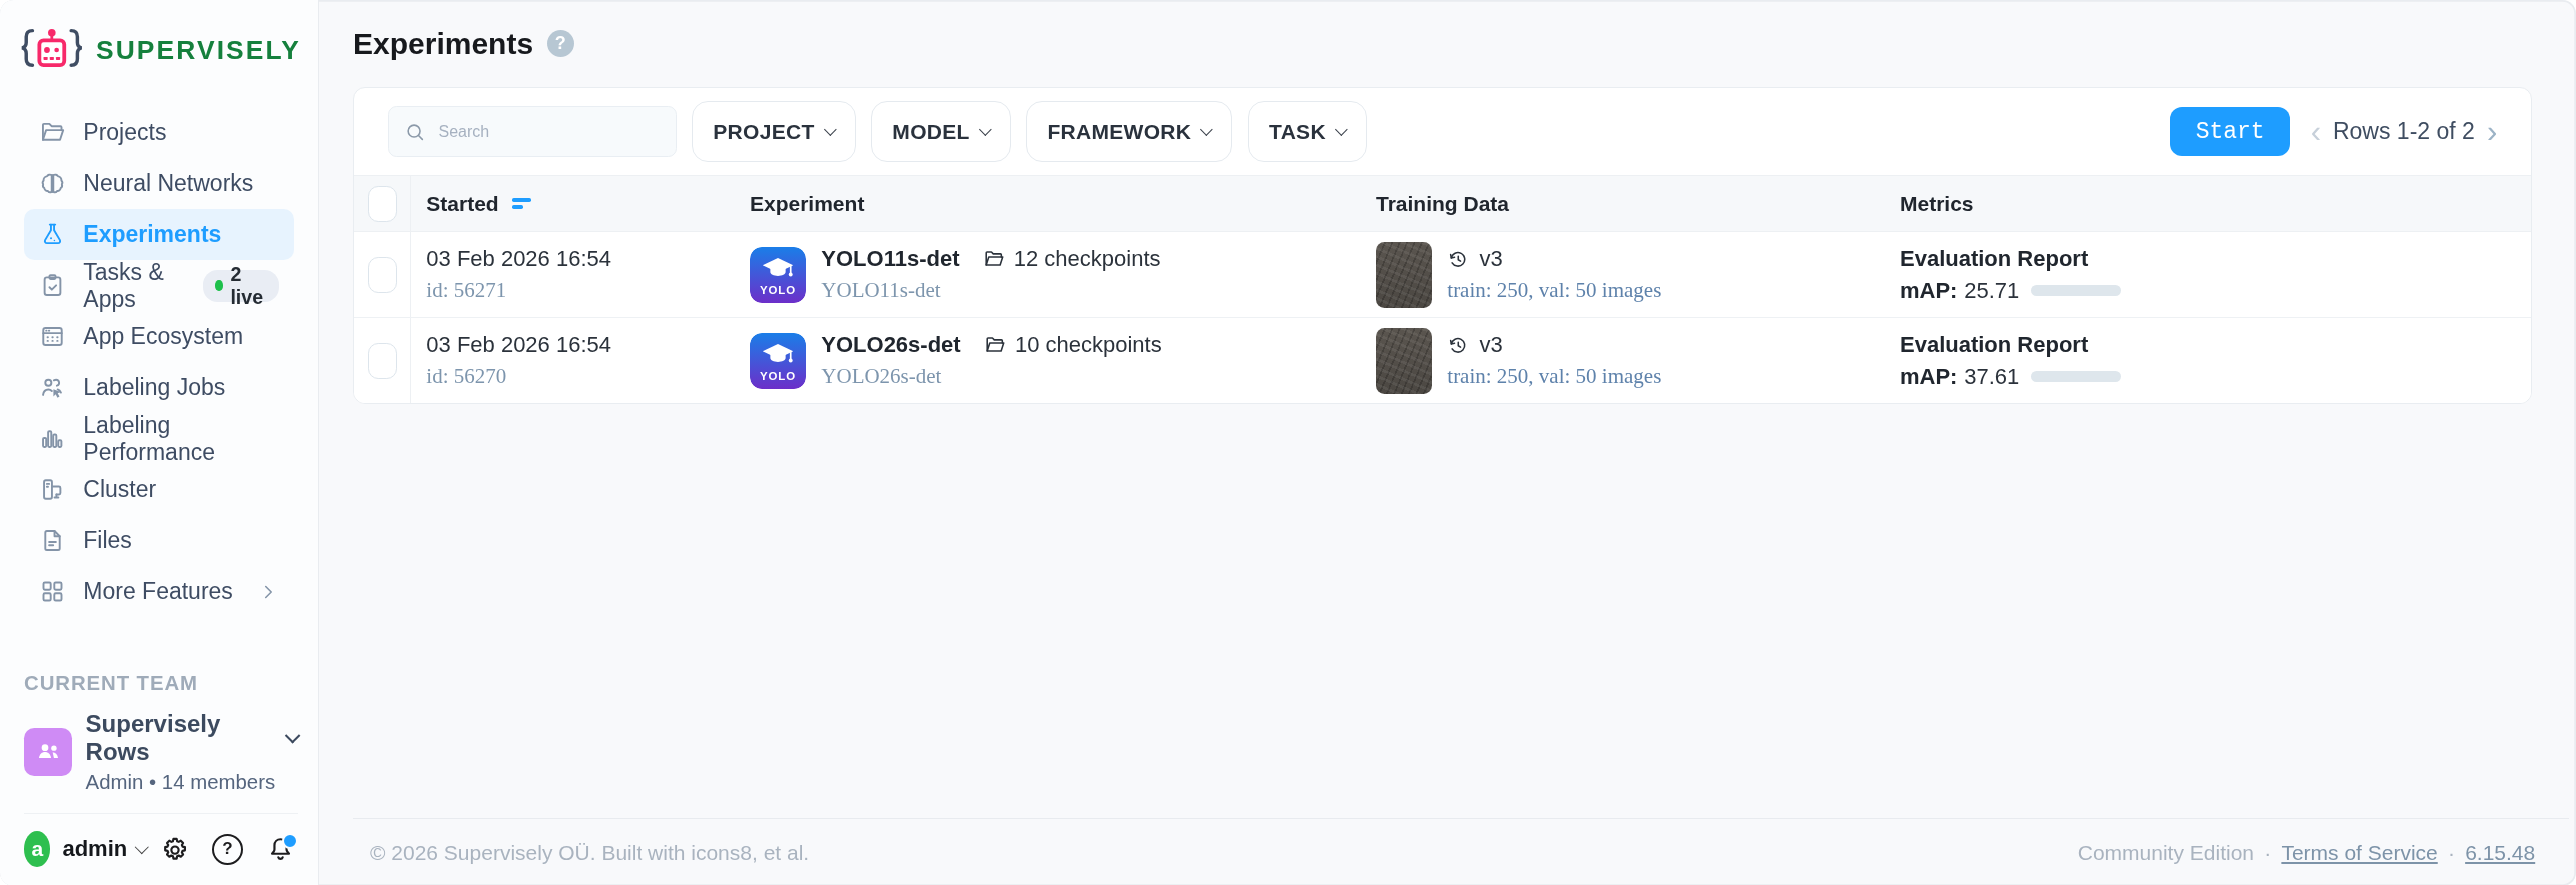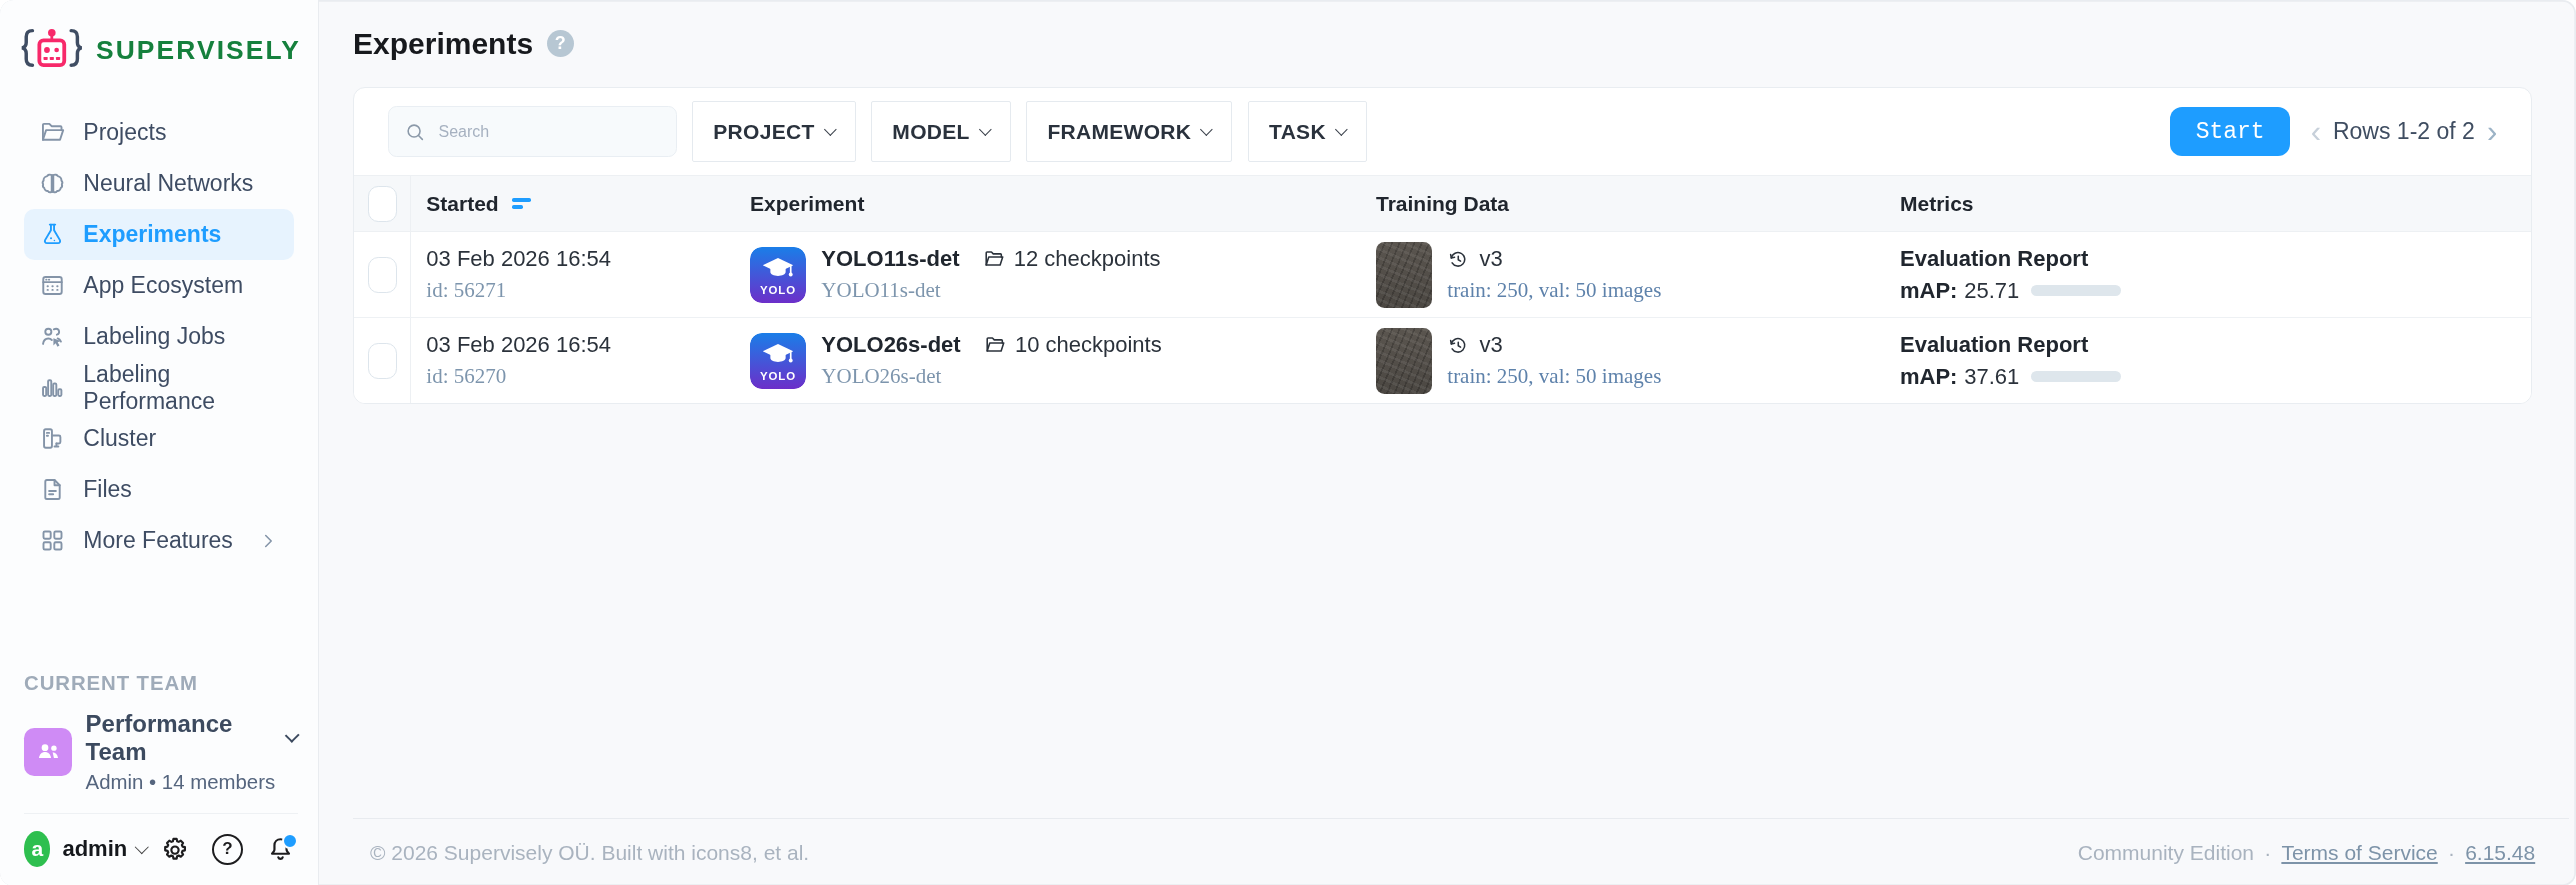--- a/index.html
+++ b/index.html
@@ -49,21 +49,21 @@
   .page-title{font-size:30px;font-weight:700;color:#17191d;}
   .help-dot{width:27px;height:27px;border-radius:50%;background:#b7c7d3;color:#fff;font-size:18px;font-weight:700;display:flex;align-items:center;justify-content:center;cursor:pointer;}
   .help-dot::after{content:"?";}
 
   .card{background:#fff;border:1.7px solid #e9edf1;border-radius:12px;margin-right:37px;overflow:hidden;flex:none;}
   .toolbar{height:87px;display:flex;align-items:center;gap:15.3px;padding:0 34px;}
   .search{width:256px;height:49px;background:#f7fafc;border:1.7px solid #e9eef3;border-radius:8.5px;display:flex;align-items:center;gap:10.2px;padding:0 15.3px;color:#8b99a9;}
   .search svg{width:22px;height:22px;flex:none;}
   .search input{border:none;outline:none;background:transparent;font-family:inherit;font-size:16px;color:#3e4c63;width:100%;}
   .search input::placeholder{color:#a6b1c0;}
-  .fbtn{height:61px;background:#fff;border:1.7px solid #e5eaef;border-radius:2px;display:flex;align-items:center;gap:11px;padding:0 20.4px;font-size:21px;font-weight:600;color:#2a323d;letter-spacing:0.3px;cursor:pointer;font-family:inherit;}
+  .fbtn{height:61px;background:#fff;border:1.7px solid #e5eaef;border-radius:16px;display:flex;align-items:center;gap:11px;padding:0 20.4px;font-size:21px;font-weight:600;color:#2a323d;letter-spacing:0.3px;cursor:pointer;font-family:inherit;}
   .fbtn .chev{width:7.7px;height:7.7px;border-width:1.7px;color:#3a414b;}
   .spacer{flex:1;}
   .start{height:49px;padding:0 25.6px;background:#1e9dff;border:none;border-radius:12px;color:#fff;font-size:23px;font-family:Liberation Mono, monospace;cursor:pointer;}
   .pag{display:flex;align-items:center;gap:12px;font-size:23px;color:#3f4d61;margin-left:5.1px;}
   .pag-prev{color:#c7d0da;font-size:31px;line-height:1;cursor:pointer;}
   .pag-next{color:#9cb3c6;font-size:31px;line-height:1;cursor:pointer;}
 
   .thead,.trow{display:grid;grid-template-columns:57px 339px 626px 524px 1fr;align-items:center;}
   .thead{background:#f6f8fa;border-top:1.7px solid #edf0f3;border-bottom:1.7px solid #edf0f3;height:55px;font-size:21px;font-weight:700;color:#20262e;}
   .trow{height:85px;background:#fff;}
@@ -151,20 +151,34 @@
               <path d="M10.6 3.2v5.1L5.4 17c-.6 1.2.3 2.7 1.7 2.7h9.8c1.4 0 2.3-1.5 1.7-2.7l-5.2-8.7V3.2"></path>
               <circle cx="10.7" cy="15.4" r=".9" style="fill:currentColor;stroke:none"></circle>
               <circle cx="13.7" cy="17.4" r=".7" style="fill:currentColor;stroke:none"></circle>
             </svg>
           </span>
         <span>Experiments</span>
       </div>
       <div class="nav-item">
         <span class="nico">
             <svg class="oi" viewBox="0 0 24 24">
+              <rect x="5" y="4.8" width="14" height="15.7" rx="2"></rect>
+              <rect x="9.3" y="2.8" width="5.4" height="3.4" rx="1"></rect>
+              <path d="M9.3 13.6l2.1 2.1 3.8-3.8"></path>
+            </svg>
+          </span>
+        <span>Tasks &amp; Apps</span>
+        <span class="badge">
+            <span class="badge-dot"></span>
+            <span>2 live</span>
+          </span>
+      </div>
+      <div class="nav-item">
+        <span class="nico">
+            <svg class="oi" viewBox="0 0 24 24">
               <rect x="3.8" y="4.5" width="16.4" height="15" rx="2"></rect>
               <path d="M3.8 9h16.4"></path>
               <path d="M6.4 6.8h.3M8.8 6.8h.3"></path>
               <path d="M7.6 12.6h.3M11.9 12.6h.3M16.2 12.6h.3M7.6 15.9h.3M11.9 15.9h.3M16.2 15.9h.3"></path>
             </svg>
           </span>
         <span>App Ecosystem</span>
       </div>
       <div class="nav-item">
         <span class="nico">
@@ -234,21 +248,21 @@
         <span class="team-avatar">
           <svg viewBox="0 0 24 24">
               <circle cx="9.3" cy="9" r="2.6" fill="#fff"></circle>
               <path d="M4.6 17c.5-3 2.3-4.6 4.7-4.6s4.2 1.6 4.7 4.6z" fill="#fff"></path>
               <circle cx="16.2" cy="9.4" r="2.1" fill="#fff"></circle>
               <path d="M15.2 12.6c2.1.1 3.7 1.6 4.2 4.4h-3.2" fill="#fff"></path>
             </svg>
         </span>
         <div>
           <div class="team-name">
-              <span>Performance Team</span>
+              <span>Supervisely Rows</span>
               <span class="chev" style="color:#3c4a5f;"></span>
             </div>
           <div class="team-meta">Admin • 14 members</div>
         </div>
       </div>
       <div class="sep"></div>
       <div class="user-row">
         <span class="user-avatar">a</span>
         <span class="user-name">
             <span>admin</span>

